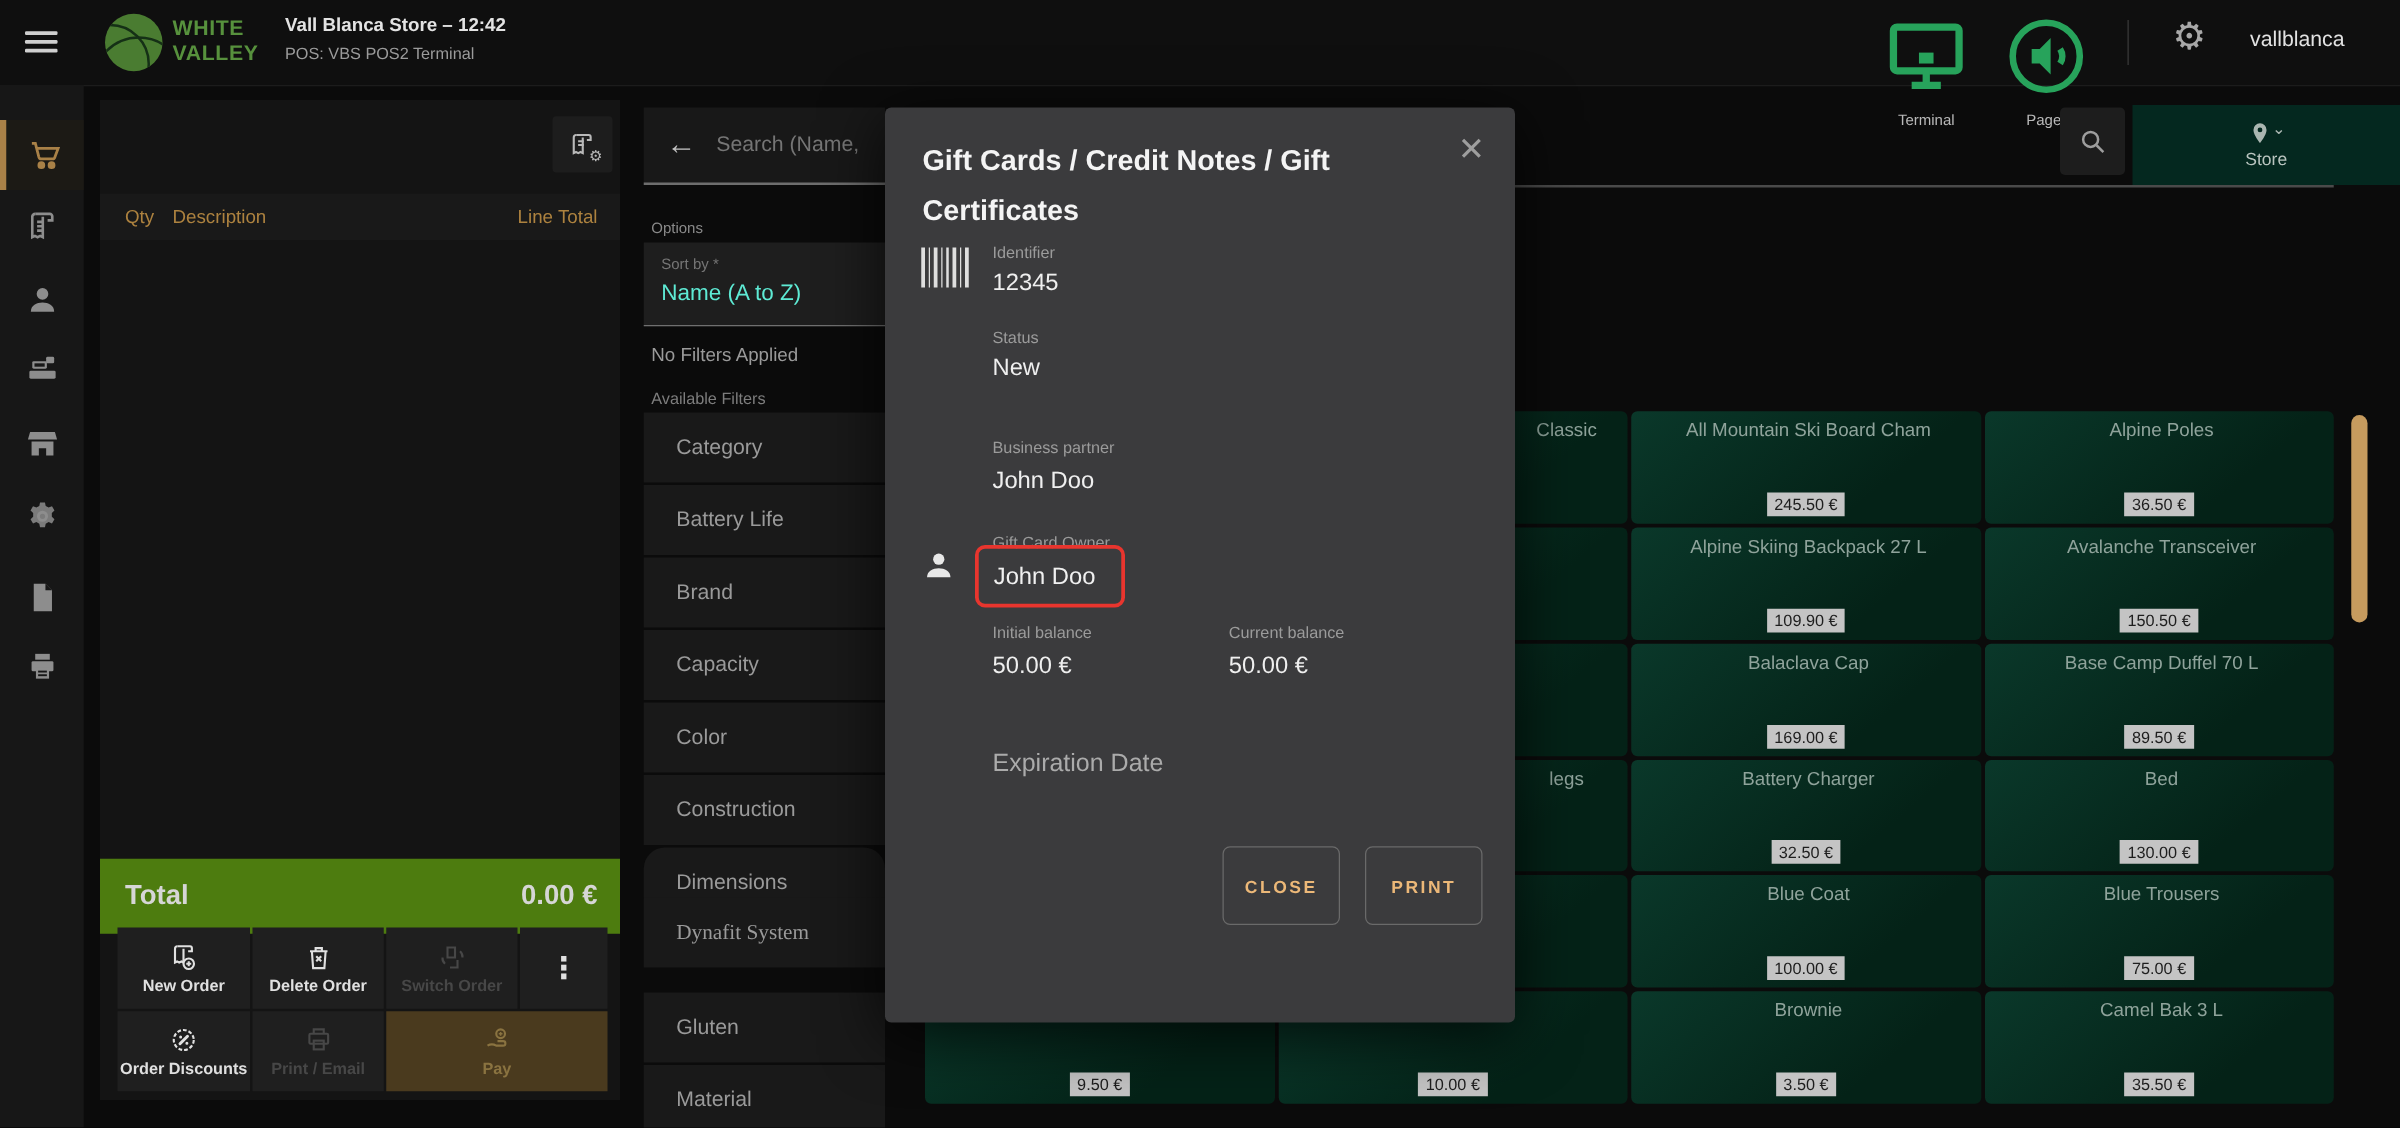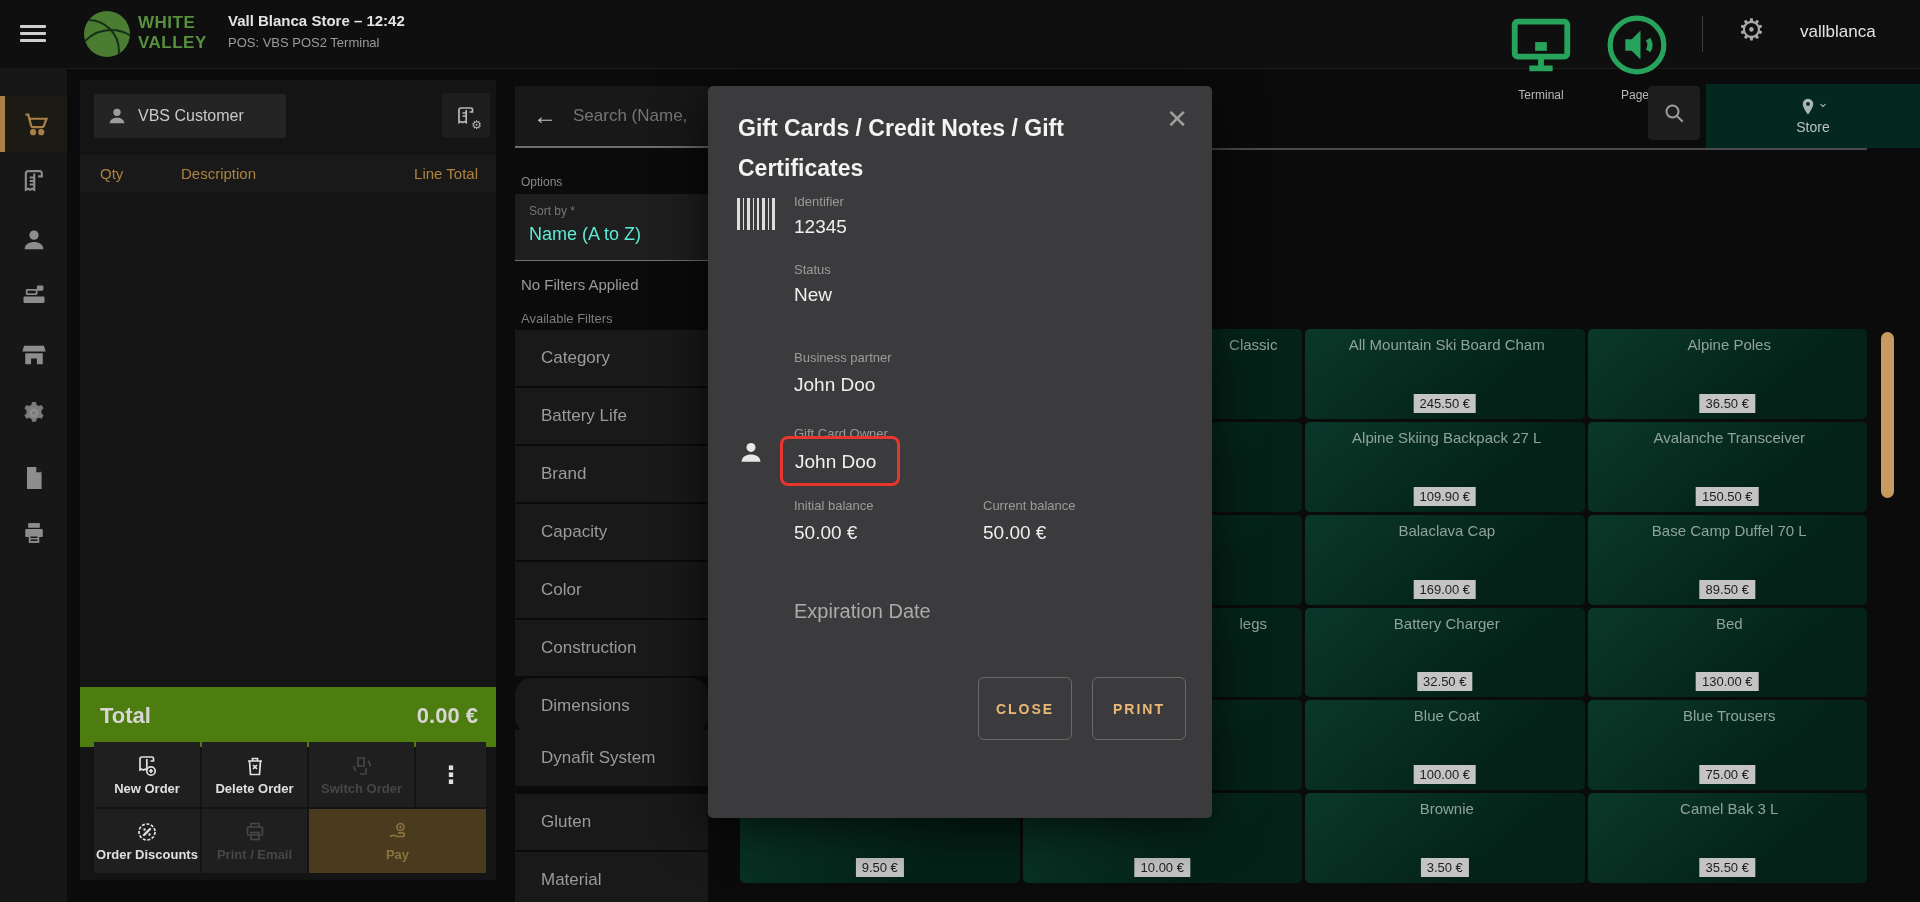--- a/index.html
+++ b/index.html
@@ -35,21 +35,21 @@
   
   #orderpanel{left:80px;top:80px;width:416px;height:800px;background:#141414;}
   .cust-chip{left:14px;top:14px;width:192px;height:44px;background:#242424;border-radius:3px;display:flex;align-items:center;gap:10px;padding-left:12px;box-sizing:border-box;cursor:pointer;}
   .cust-chip svg{width:22px;height:22px;color:#9d9d9d;}
   .cust-chip .t{font-size:16px;color:#c9c9c9;}
   .ticket-btn{left:362px;top:13px;width:48px;height:45px;background:#1d1d1d;border-radius:3px;display:flex;align-items:center;justify-content:center;color:#b9b9b9;cursor:pointer;}
   .ticket-btn svg{width:24px;height:24px;}
   .ticket-btn .mini-gear{position:absolute;right:8px;bottom:6px;font-size:12px;color:#b9b9b9;}
   .grid-head{left:0;top:75px;width:416px;height:37px;background:#191919;color:#ad823f;font-size:15px;}
   .grid-head .qty{position:absolute;left:20px;top:10px;}
-  .grid-head .desc{position:absolute;left:58px;top:10px;margin-left:43px;}
+  .grid-head .desc{position:absolute;left:58px;top:10px;}
   .grid-head .lt{position:absolute;right:18px;top:10px;}
   .total-row{left:0;top:607px;width:416px;height:60px;background:#4d7c0f;}
   .total-row .tl{position:absolute;left:20px;top:16px;font-size:22px;font-weight:bold;color:#d6d6d6;}
   .total-row .tv{position:absolute;right:18px;top:16px;font-size:22px;font-weight:bold;color:#d6d6d6;}
   .btn-grid{left:14px;top:662px;width:392px;}
   .obtn{position:absolute;background:#1f1f1f;display:flex;flex-direction:column;align-items:center;justify-content:center;gap:3px;color:#e0e0e0;font-size:13px;font-weight:bold;text-align:center;line-height:15px;cursor:pointer;box-sizing:border-box;}
   .obtn svg{width:24px;height:24px;}
   .obtn.disabled{color:#474747;cursor:default;}
   .obtn.pay{background:#4a3a1e;color:#8a7340;}
   .obtn .dots{font-size:24px;letter-spacing:0;line-height:22px;}
@@ -195,27 +195,20 @@
           <rect x="7" y="3.5" width="10" height="4"></rect>
           <rect x="4.5" y="8.5" width="15" height="7" rx="1"></rect>
           <rect x="7.5" y="13" width="9" height="7.5"></rect>
           <rect x="9" y="15" width="6" height="1.3" fill="#171717"></rect>
           <rect x="9" y="17.5" width="6" height="1.3" fill="#171717"></rect>
         </svg>
       </div>
     </div>
 
   <div id="orderpanel" class="abs">
-    <div class="cust-chip abs">
-      <svg viewBox="0 0 24 24" fill="currentColor">
-          <circle cx="12" cy="8" r="4"></circle>
-          <path d="M4 20c0-4.2 4-6.2 8-6.2s8 2 8 6.2z"></path>
-        </svg>
-      <span class="t">VBS Customer</span>
-    </div>
     <div class="ticket-btn abs">
       <svg viewBox="0 0 24 24" fill="none" stroke="currentColor" stroke-width="1.7">
           <path d="M7 4h10a1.5 1.5 0 0 1 1.5 1.5V8h-3"></path>
           <path d="M7 4a2 2 0 0 0-2 2v12.5l1.8-.9 1.8.9 1.8-.9 1.8.9V6"></path>
           <path d="M8.5 9h4.5M8.5 12h4.5"></path>
         </svg>
       <span class="mini-gear">⚙</span>
     </div>
     <div class="grid-head abs">
       <span class="qty">Qty</span>
@@ -293,21 +286,21 @@
     <div class="nofilters abs">No Filters Applied</div>
     <div class="avail abs">Available Filters</div>
     <div id="filterlist" class="abs">
         <div class="filter-item" style="top: 0px;">Category</div>
         <div class="filter-item" style="top: 58px;">Battery Life</div>
         <div class="filter-item" style="top: 116px;">Brand</div>
         <div class="filter-item" style="top: 174px;">Capacity</div>
         <div class="filter-item" style="top: 232px;">Color</div>
         <div class="filter-item" style="top: 290px;">Construction</div>
         <div class="filter-item" style="top: 348px; border-radius: 17px;">Dimensions</div>
-        <div class="filter-item" style="top: 400px;">Dynafit System</div>
+        <div class="filter-item" style="top: 388px; font-family: Liberation Serif, serif;">Dynafit System</div>
         <div class="filter-item" style="top: 464px;">Gluten</div>
         <div class="filter-item" style="top: 522px;">Material</div>
       </div>
   </div>
 
   <div class="toolbar-line abs"></div>
   <div class="search-btn abs">
     <svg viewBox="0 0 24 24" fill="none" stroke="currentColor" stroke-width="2">
         <circle cx="10.5" cy="10.5" r="6"></circle>
         <path d="M15.2 15.2l5.5 5.5"></path>

